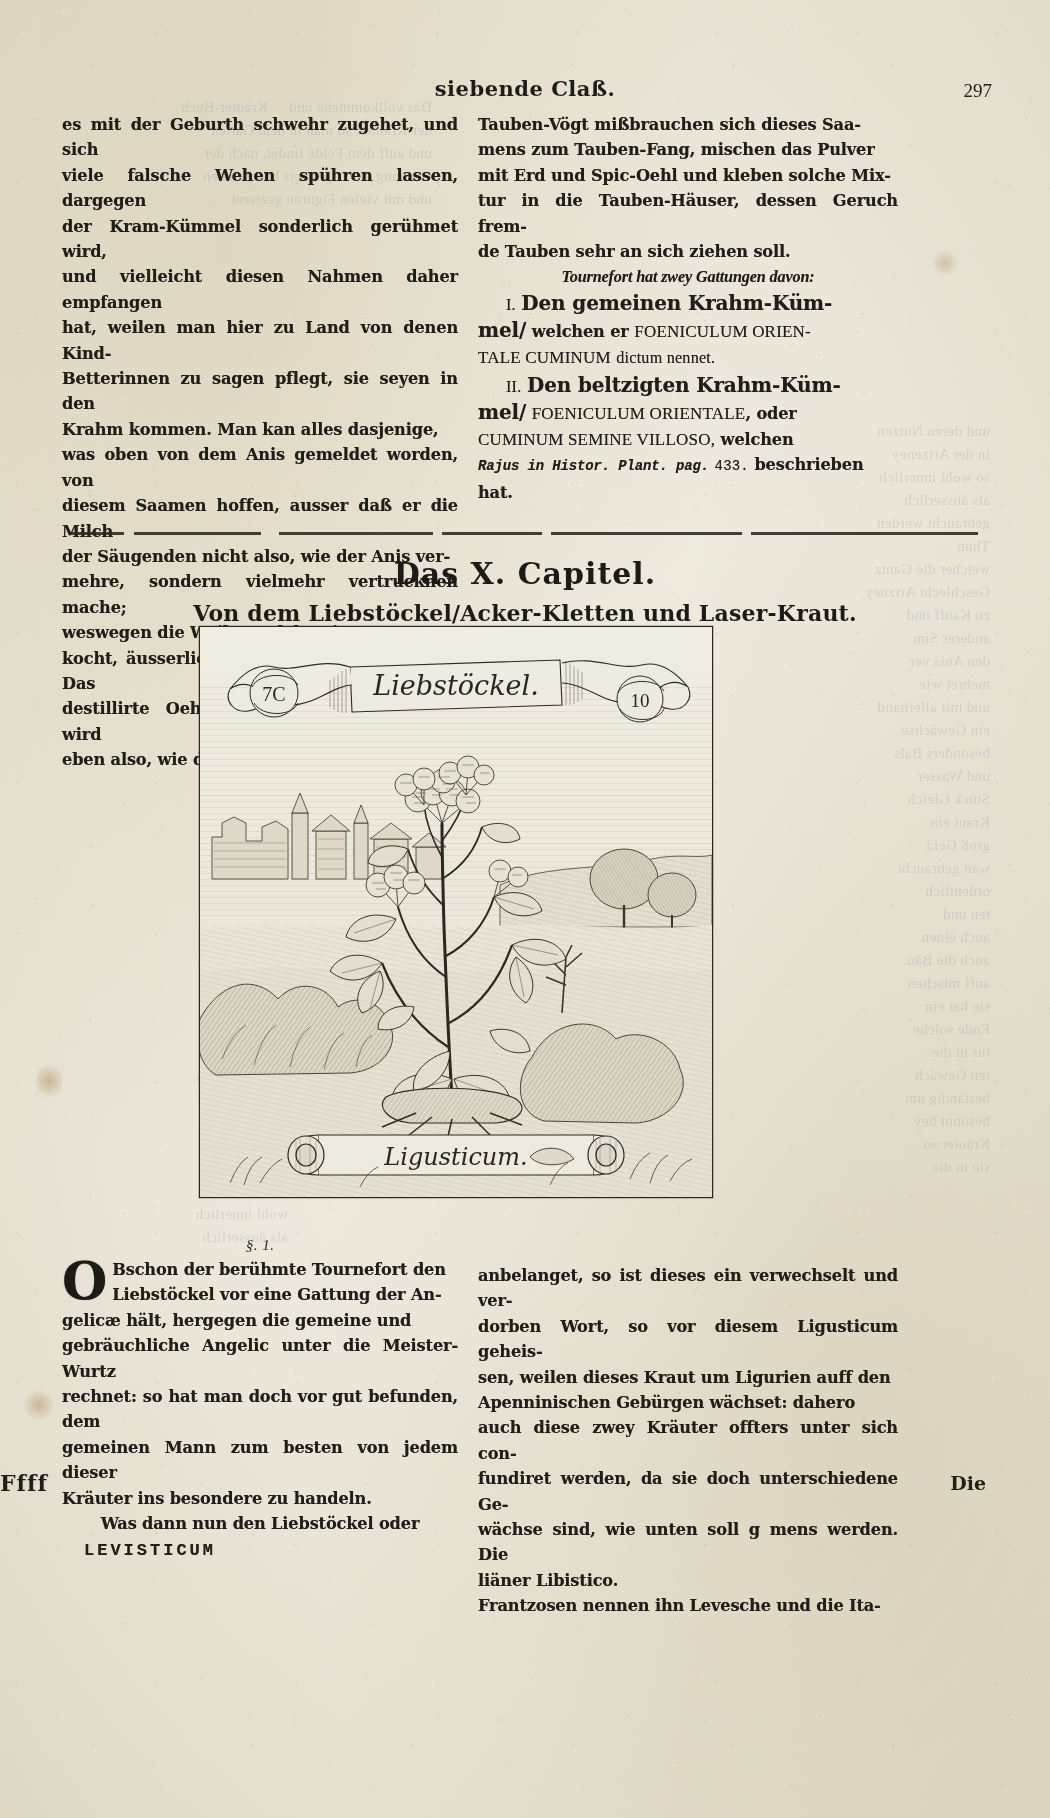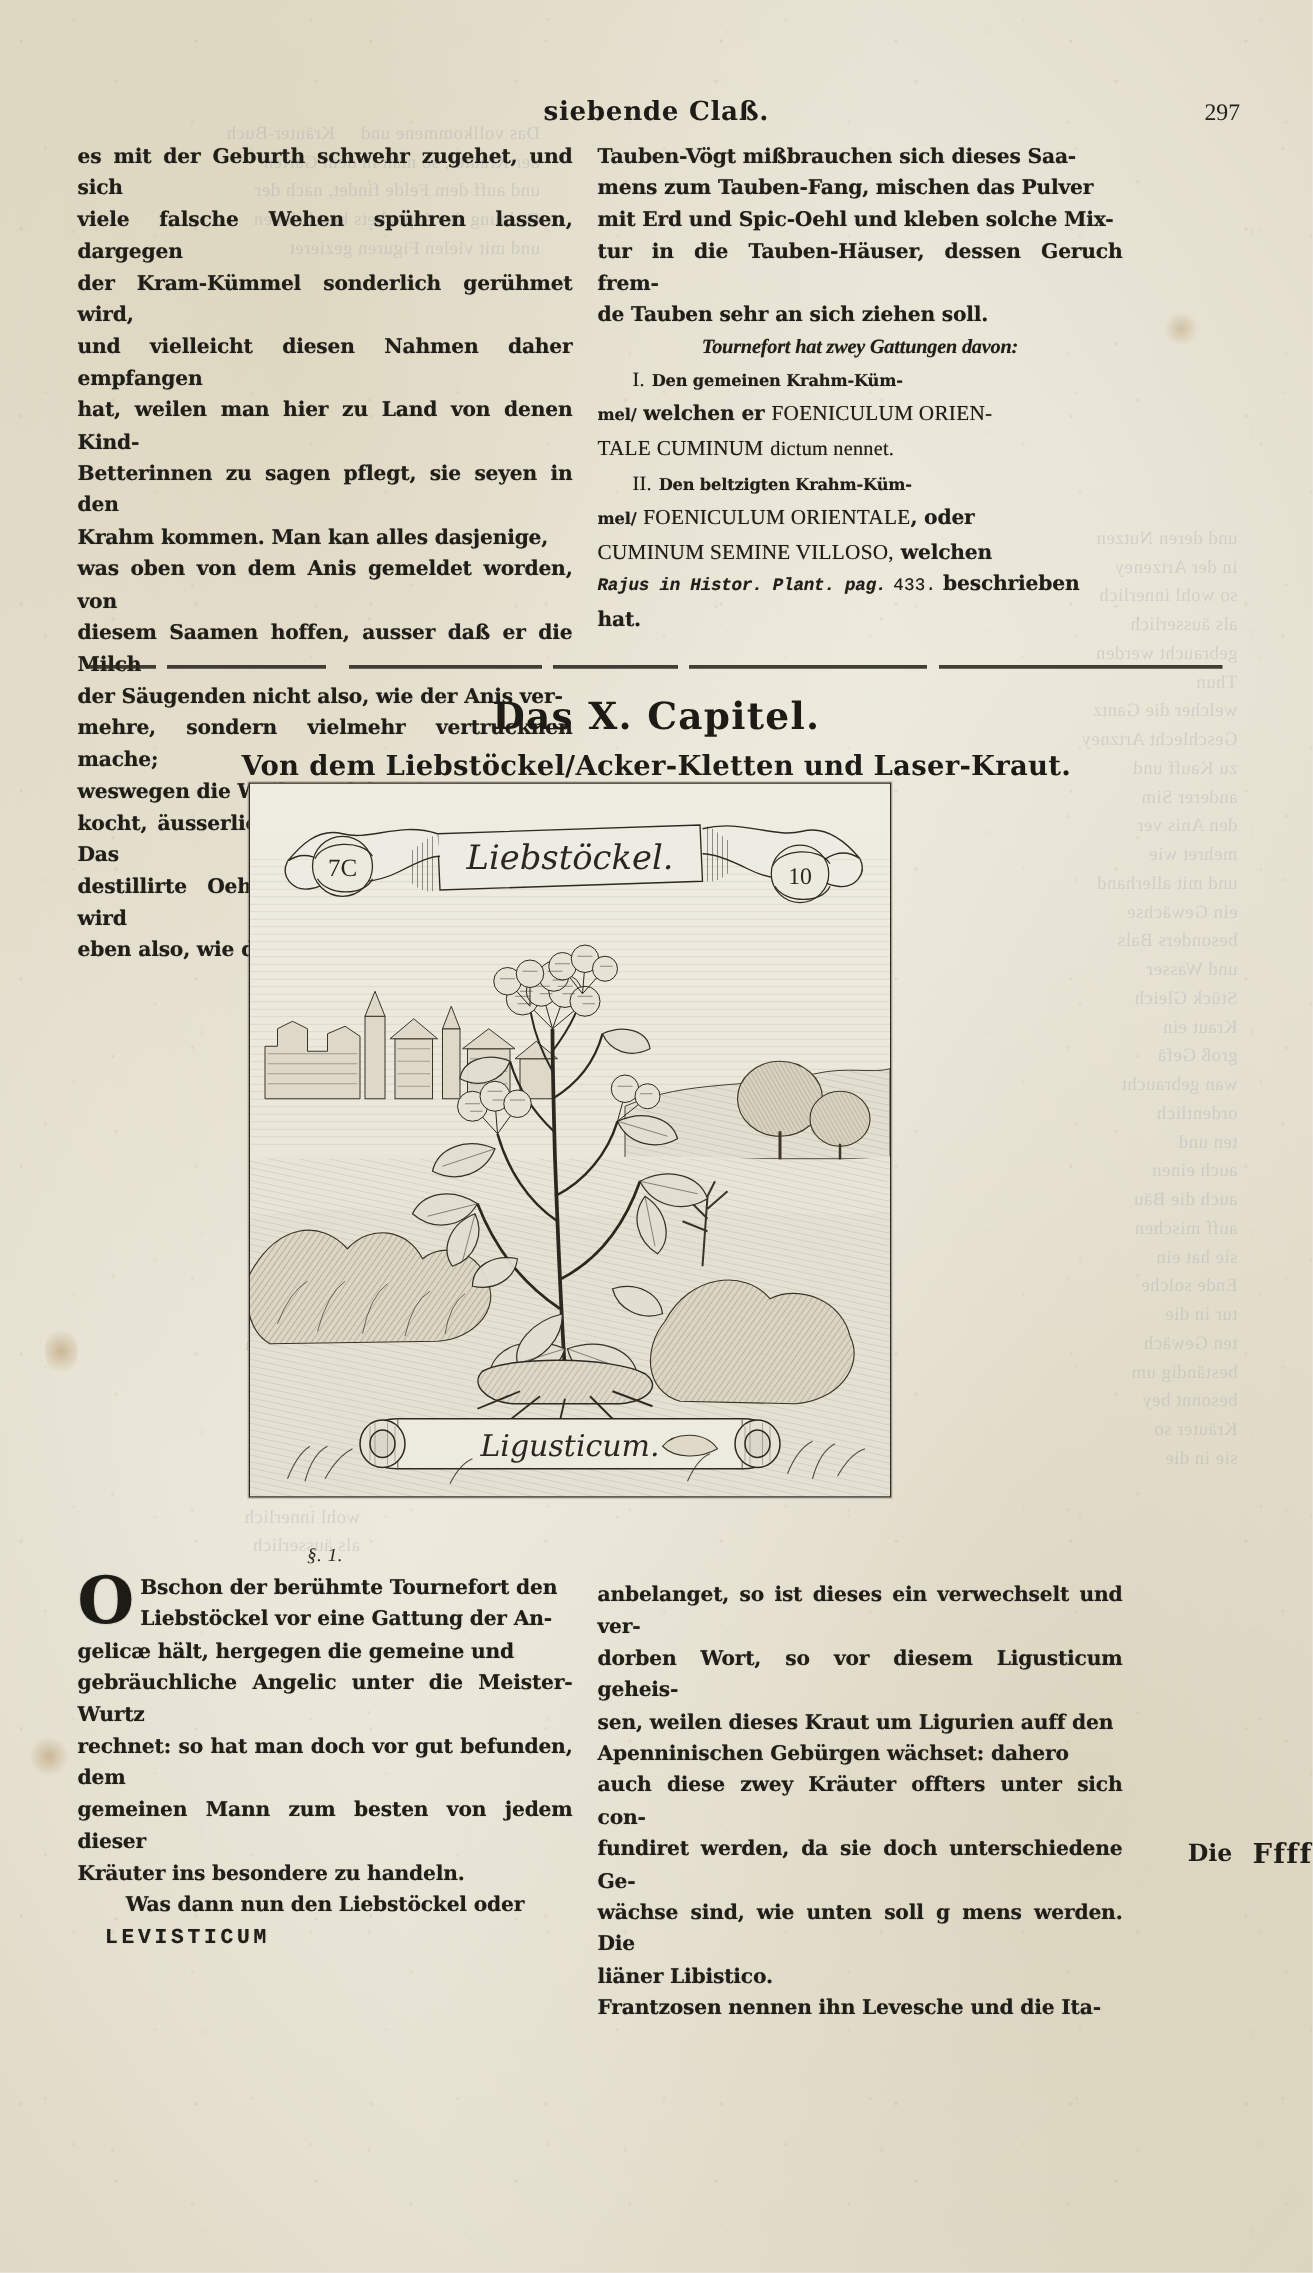--- a/index.html
+++ b/index.html
@@ -64,21 +64,21 @@
     -webkit-font-smoothing:antialiased;
   }
   .fr p{margin:0;}
   .lat{
     font-family:"Liberation Serif",serif;font-weight:400;letter-spacing:.2px;
   }
   .lat.caps{font-size:17px;}
   .ital{font-style:italic;font-family:"Liberation Serif",serif;}
   .small{font-size:14px;font-family:Liberation Mono, monospace;}
   .indent{display:inline-block;width:28px;}
-  .big{font-size:13px;}
+  .big{font-size:20px;}
 
   
   .rule{
     position:absolute;left:70px;width:908px;top:532px;height:3px;
     background:
       linear-gradient(90deg,#2a2720 0 6%,transparent 6% 7%,#2a2720 7% 21%,transparent 21% 23%,
       #2a2720 23% 40%,transparent 40% 41%,#2a2720 41% 52%,transparent 52% 53%,
       #2a2720 53% 74%,transparent 74% 75%,#2a2720 75% 100%);
     opacity:.88;
   }
@@ -118,21 +118,21 @@
     font-size:52px;line-height:44px;margin:2px 5px 0 0;color:#1d1b16;
     text-shadow:0 0 1px rgba(30,25,15,.5);
   }
   .levisticum{
     display:block;text-align:left;padding-left:22px;margin-top:2px;
     font-family:Liberation Mono, monospace;font-size:17px;letter-spacing:3px;color:#201e19;
   }
 
   
   .sig{
-    position:absolute;left:0;right:0;top:1470px;text-align:right;
+    position:absolute;left:0;right:0;top:1470px;text-align:left;
     font-family:"DejaVu Serif",serif;font-weight:700;font-size:22px;color:#201e19;
     letter-spacing:1px;
   }
   .catch{
     position:absolute;right:64px;top:1472px;
     font-family:"DejaVu Serif",serif;font-weight:700;font-size:19px;color:#201e19;
   }
 
   
   .inky{text-shadow:0 0 .6px rgba(25,22,14,.55);}

